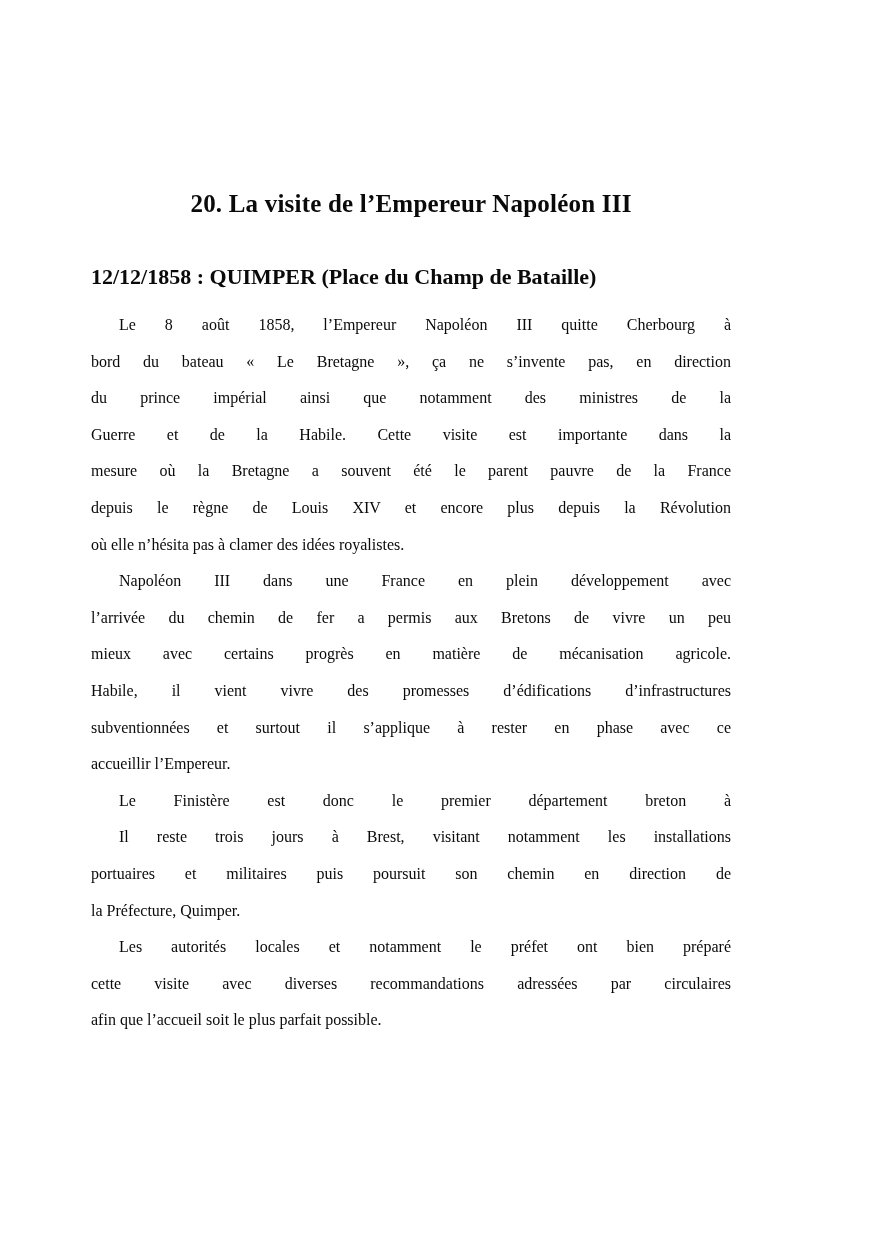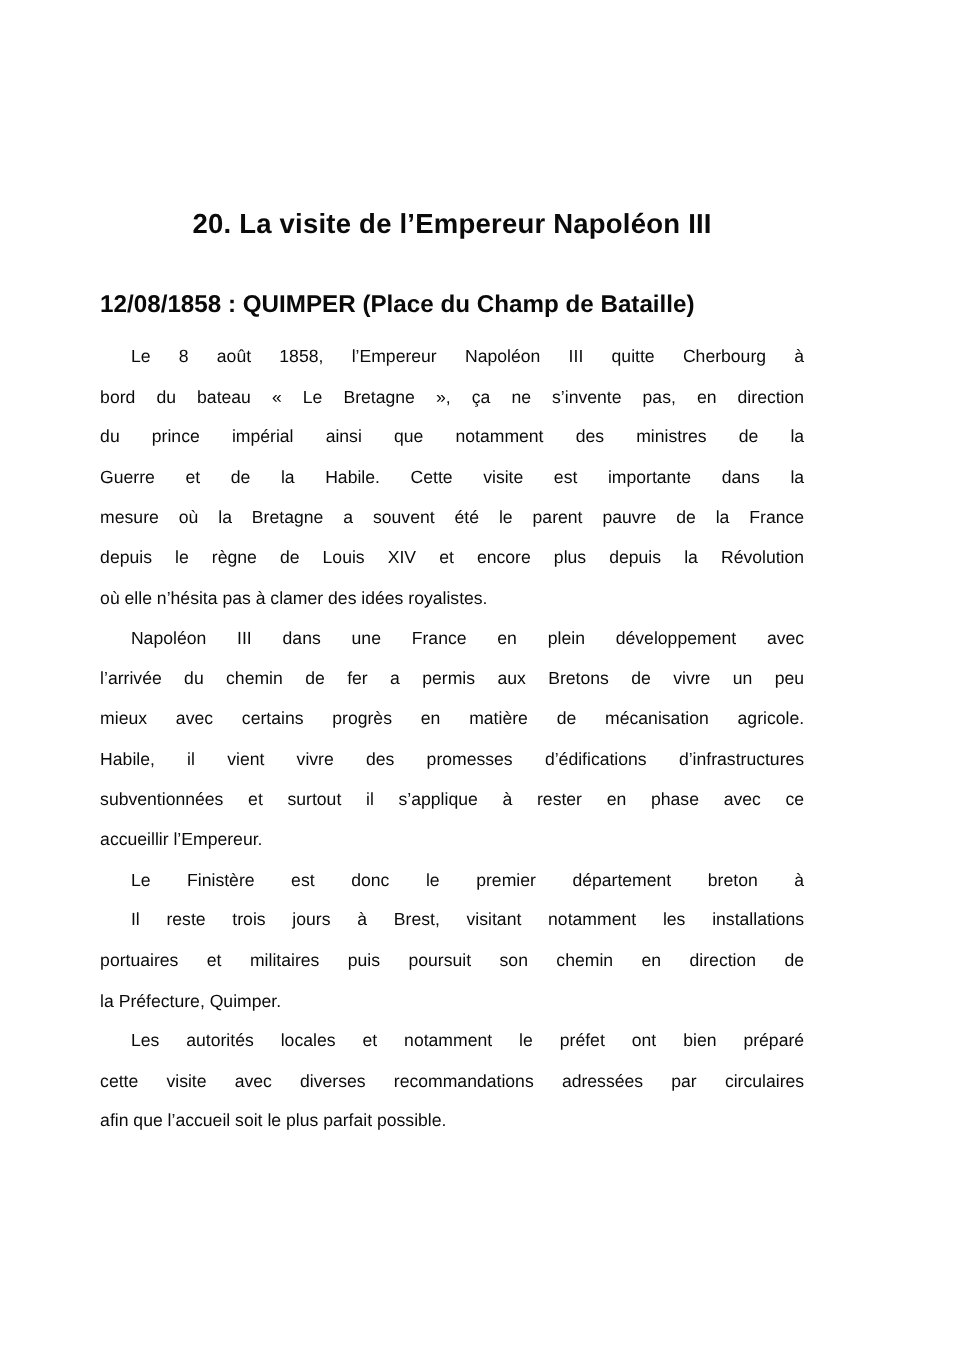--- a/index.html
+++ b/index.html
@@ -6,21 +6,21 @@
     margin: 0;
     padding: 0;
     background: #ffffff;
   }
   .page {
     position: relative;
     width: 874px;
     height: 1127px;
     background: #ffffff;
     overflow: hidden;
-    font-family: Liberation Sans, sans-serif;
+    font-family: Liberation Serif, serif;
     color: #0a0a0a;
   }
   .title {
     position: absolute;
     top: 188px;
     left: 91px;
     width: 640px;
     text-align: center;
     font-size: 25px;
     font-weight: bold;
@@ -66,21 +66,21 @@
     line-height: 28px;
   }
 </style>
 </head>
 <body>
 
 <div class="page">
   <div class="title">20. La visite de l’Empereur Napoléon III</div>
 
   <div class="content">
-    <div class="subheading">12/08/1858 : QUIMPER (Place du Champ de Bataille)</div>
+    <div class="subheading">12/12/1858 : QUIMPER (Place du Champ de Bataille)</div>
 
     <div>
         <div class="paragraph">
           <div class="line first">Le 8 août 1858, l’Empereur Napoléon III quitte Cherbourg à</div>
           <div class="line">bord du bateau « Le Bretagne », ça ne s’invente pas, en direction</div>
           <div class="line">du prince impérial ainsi que notamment des ministres de la</div>
           <div class="line">Guerre et de la Habile. Cette visite est importante dans la</div>
           <div class="line">mesure où la Bretagne a souvent été le parent pauvre de la France</div>
           <div class="line">depuis le règne de Louis XIV et encore plus depuis la Révolution</div>
           <div class="line last">où elle n’hésita pas à clamer des idées royalistes.</div>

